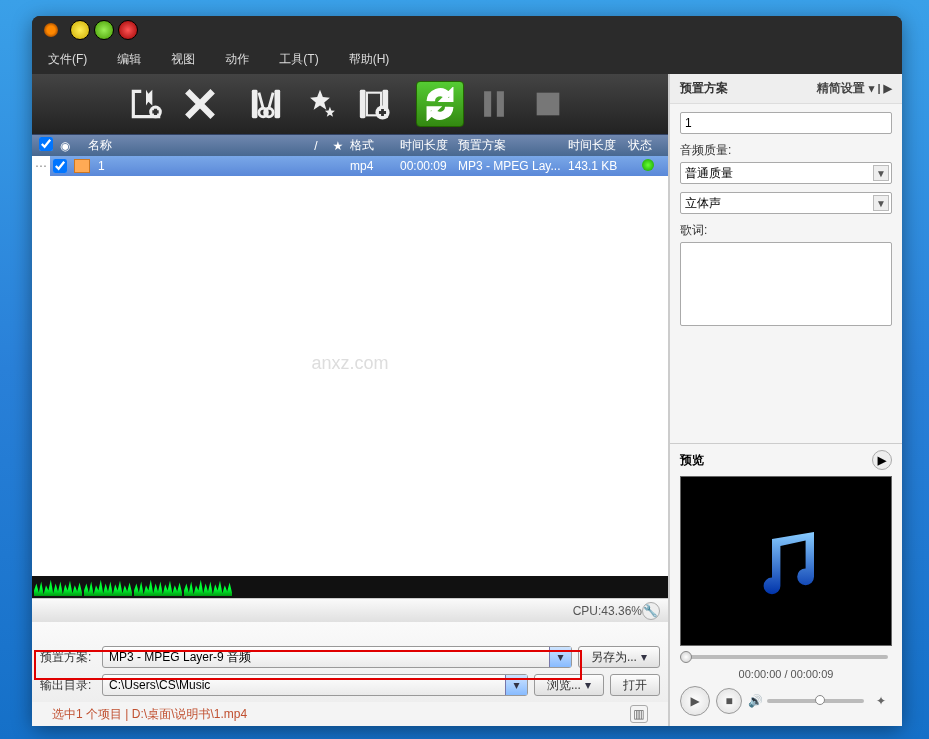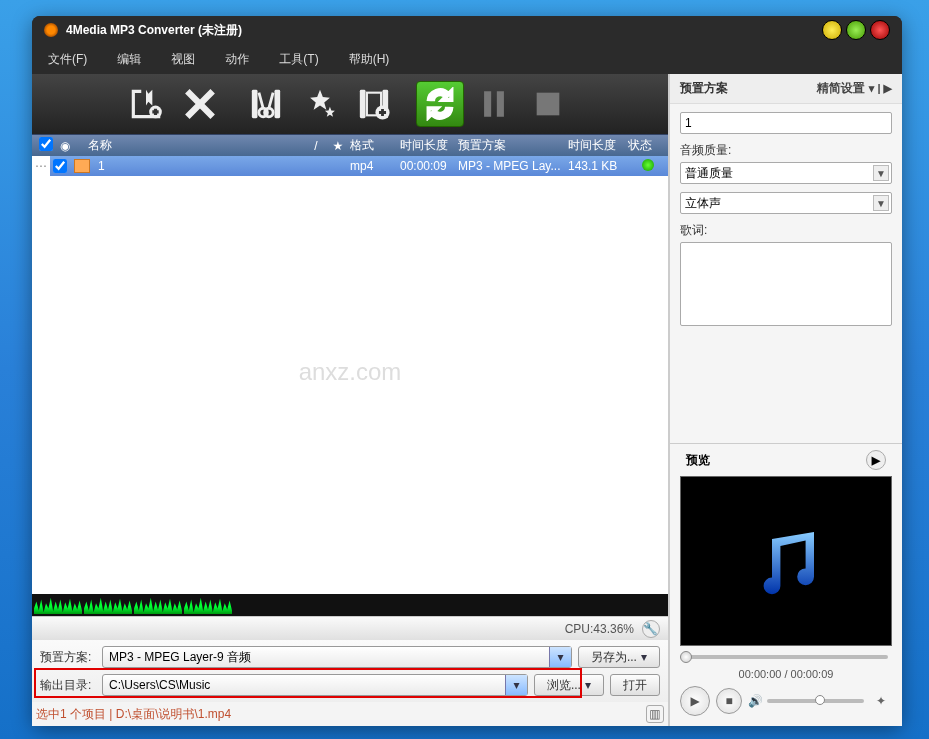--- a/index.html
+++ b/index.html
@@ -40,48 +40,48 @@
 .row .film{width:16px;height:14px;background:#ffaa55;margin:0 4px;border:1px solid #cc7722}
 .row .name{flex:1;padding-left:4px}
 .row .fmt{width:50px}
 .row .dur{width:58px}
 .row .preset{width:110px}
 .row .size{width:60px}
 .row .stat{width:40px;text-align:center}
 .row .stat span{display:inline-block;width:12px;height:12px;border-radius:50%;background:radial-gradient(circle,#66ff33,#119900)}
 .watermark{position:absolute;top:50%;left:50%;transform:translate(-50%,-50%);color:#ddd;font-size:28px;text-align:center;pointer-events:none}
 .watermark .lock{font-size:32px}
-.watermark .sub{font-size:24px;margin-top:-6px}
+.watermark .sub{font-size:18px;margin-top:-6px}
 .wave{height:22px;background:#111;display:flex;gap:2px;padding:2px}
 .wave .seg{flex:1;max-width:48px;background:linear-gradient(180deg,#00ff33 60%,#009911 100%);clip-path:polygon(0 70%,5% 30%,10% 80%,15% 20%,20% 90%,25% 40%,30% 70%,35% 10%,40% 85%,45% 30%,50% 75%,55% 20%,60% 90%,65% 35%,70% 70%,75% 15%,80% 85%,85% 40%,90% 75%,95% 25%,100% 80%,100% 100%,0 100%)}
 .wave .rest{flex:4}
-.cpubar{height:24px;background:linear-gradient(180deg,#fafafa,#e0e0e0);display:flex;align-items:center;justify-content:flex-end;padding:0 8px;gap:8px;color:#555;border-top:1px solid #ccc}
+.cpubar{height:24px;background:linear-gradient(180deg,#fafafa,#e0e0e0);display:flex;align-items:center;justify-content:flex-end;padding:0 8px;color:#555;border-top:1px solid #ccc}
 .cpubar .wrench{width:18px;height:18px;border-radius:50%;background:#eee;border:1px solid #aaa;display:flex;align-items:center;justify-content:center}
-.bottomform{padding:6px 8px 0 8px;background:linear-gradient(180deg,#fafafa,#eeeeee);position:relative}
+.bottomform{padding:24px 8px 0 8px;background:linear-gradient(180deg,#fafafa,#eeeeee);position:relative}
 .formrow{display:flex;align-items:center;gap:6px;margin-bottom:6px}
 .formrow label{width:56px;color:#333}
 .combo{flex:1;height:22px;background:linear-gradient(180deg,#fff,#eaeaea);border:1px solid #999;border-radius:3px;display:flex;align-items:center;padding:0 6px;position:relative}
 .combo .arrow{position:absolute;right:0;top:0;width:22px;height:100%;background:linear-gradient(180deg,#cde4ff,#88bbff);border-left:1px solid #77a;display:flex;align-items:center;justify-content:center;color:#334}
 .btn{height:22px;padding:0 12px;background:linear-gradient(180deg,#fdfdfd,#e0e0e0);border:1px solid #999;border-radius:3px;display:flex;align-items:center;cursor:pointer;color:#333}
 .btn .arrow{margin-left:4px;color:#334}
 .redbox{position:absolute;border:2px solid #e00000;pointer-events:none}
-.statusbar{height:24px;display:flex;align-items:center;padding:0 4px;color:#c05030;background:#f4f4f4;justify-content:space-between}
+.statusbar{height:24px;display:flex;align-items:center;padding:0 20px;color:#c05030;background:#f4f4f4;justify-content:space-between}
 .statusbar .sicon{width:18px;height:18px;border:1px solid #aaa;border-radius:3px;display:flex;align-items:center;justify-content:center;color:#666;cursor:pointer}
 .rightpane{width:233px;background:#f5f5f5;display:flex;flex-direction:column;border-left:1px solid #ccc;overflow:hidden}
 .rphead{height:30px;background:#eee;border-bottom:1px solid #ddd;display:flex;align-items:center;padding:0 10px;justify-content:space-between;font-weight:bold;color:#333}
 .rphead .cog{display:flex;align-items:center;gap:4px;font-weight:bold;font-size:11px;color:#444;cursor:pointer}
 .rpbody{padding:8px 10px;flex:1;overflow:auto}
 .field{margin-bottom:8px}
 .field label{display:block;color:#333;margin-bottom:3px}
 .field input,.field .sel,.field textarea{width:100%;height:22px;border:1px solid #aaa;background:#fff;padding:0 4px;border-radius:2px}
 .field .sel{display:flex;align-items:center;position:relative}
 .field .sel .arrow{position:absolute;right:2px;top:2px;width:16px;height:16px;background:#eee;border:1px solid #bbb;display:flex;align-items:center;justify-content:center;font-size:10px;color:#555}
 .field textarea{height:84px;resize:none;padding:4px}
 .preview{border-top:1px solid #ccc}
-.pvhead{display:flex;align-items:center;justify-content:space-between;padding:6px 16px;font-weight:bold}
+.pvhead{display:flex;align-items:center;justify-content:space-between;padding:6px 10px;font-weight:bold}
 .pvhead .pbtn{width:20px;height:20px;border-radius:50%;background:#eee;border:1px solid #aaa;display:flex;align-items:center;justify-content:center;cursor:pointer;font-size:11px}
 .pvvideo{margin:0 10px;height:170px;background:#000;display:flex;align-items:center;justify-content:center;border:1px solid #666}
 .note svg{width:70px;height:70px}
 .pvslider{margin:4px 10px;height:14px;position:relative}
 .pvslider .track{position:absolute;top:5px;left:4px;right:4px;height:4px;background:#bbb;border-radius:2px}
 .pvslider .thumb{position:absolute;top:1px;left:0;width:12px;height:12px;background:radial-gradient(circle,#fff,#ccc);border:1px solid #888;border-radius:50%}
 .pvtime{text-align:center;color:#555;font-size:11px;margin-bottom:4px}
 .pvcontrols{display:flex;align-items:center;gap:6px;padding:2px 10px 10px 10px}
 .pvc{width:26px;height:26px;border-radius:50%;background:radial-gradient(circle,#fff,#ddd);border:1px solid #999;display:flex;align-items:center;justify-content:center;cursor:pointer;color:#555}
 .pvc.play{width:30px;height:30px}
@@ -90,21 +90,20 @@
 .vol .vthumb{position:absolute;left:50%;top:-4px;width:10px;height:10px;background:#fff;border:1px solid #888;border-radius:50%}
 .snap{width:22px;height:22px;cursor:pointer;color:#666;display:flex;align-items:center;justify-content:center}
 input[type=checkbox]{width:14px;height:14px}
 </style>
 </head>
 <body>
 
 <div class="window">
  <div class="titlebar">
   <div class="app-icon"></div>
-  <div class="title">4Media MP3 Converter (未注册)</div>
   <div class="wbtn min"></div>
   <div class="wbtn max"></div>
   <div class="wbtn close"></div>
  </div>
  <div class="menubar">
   <span>文件(F)</span>
   <span>编辑</span>
   <span>视图</span>
   <span>动作</span>
   <span>工具(T)</span>

